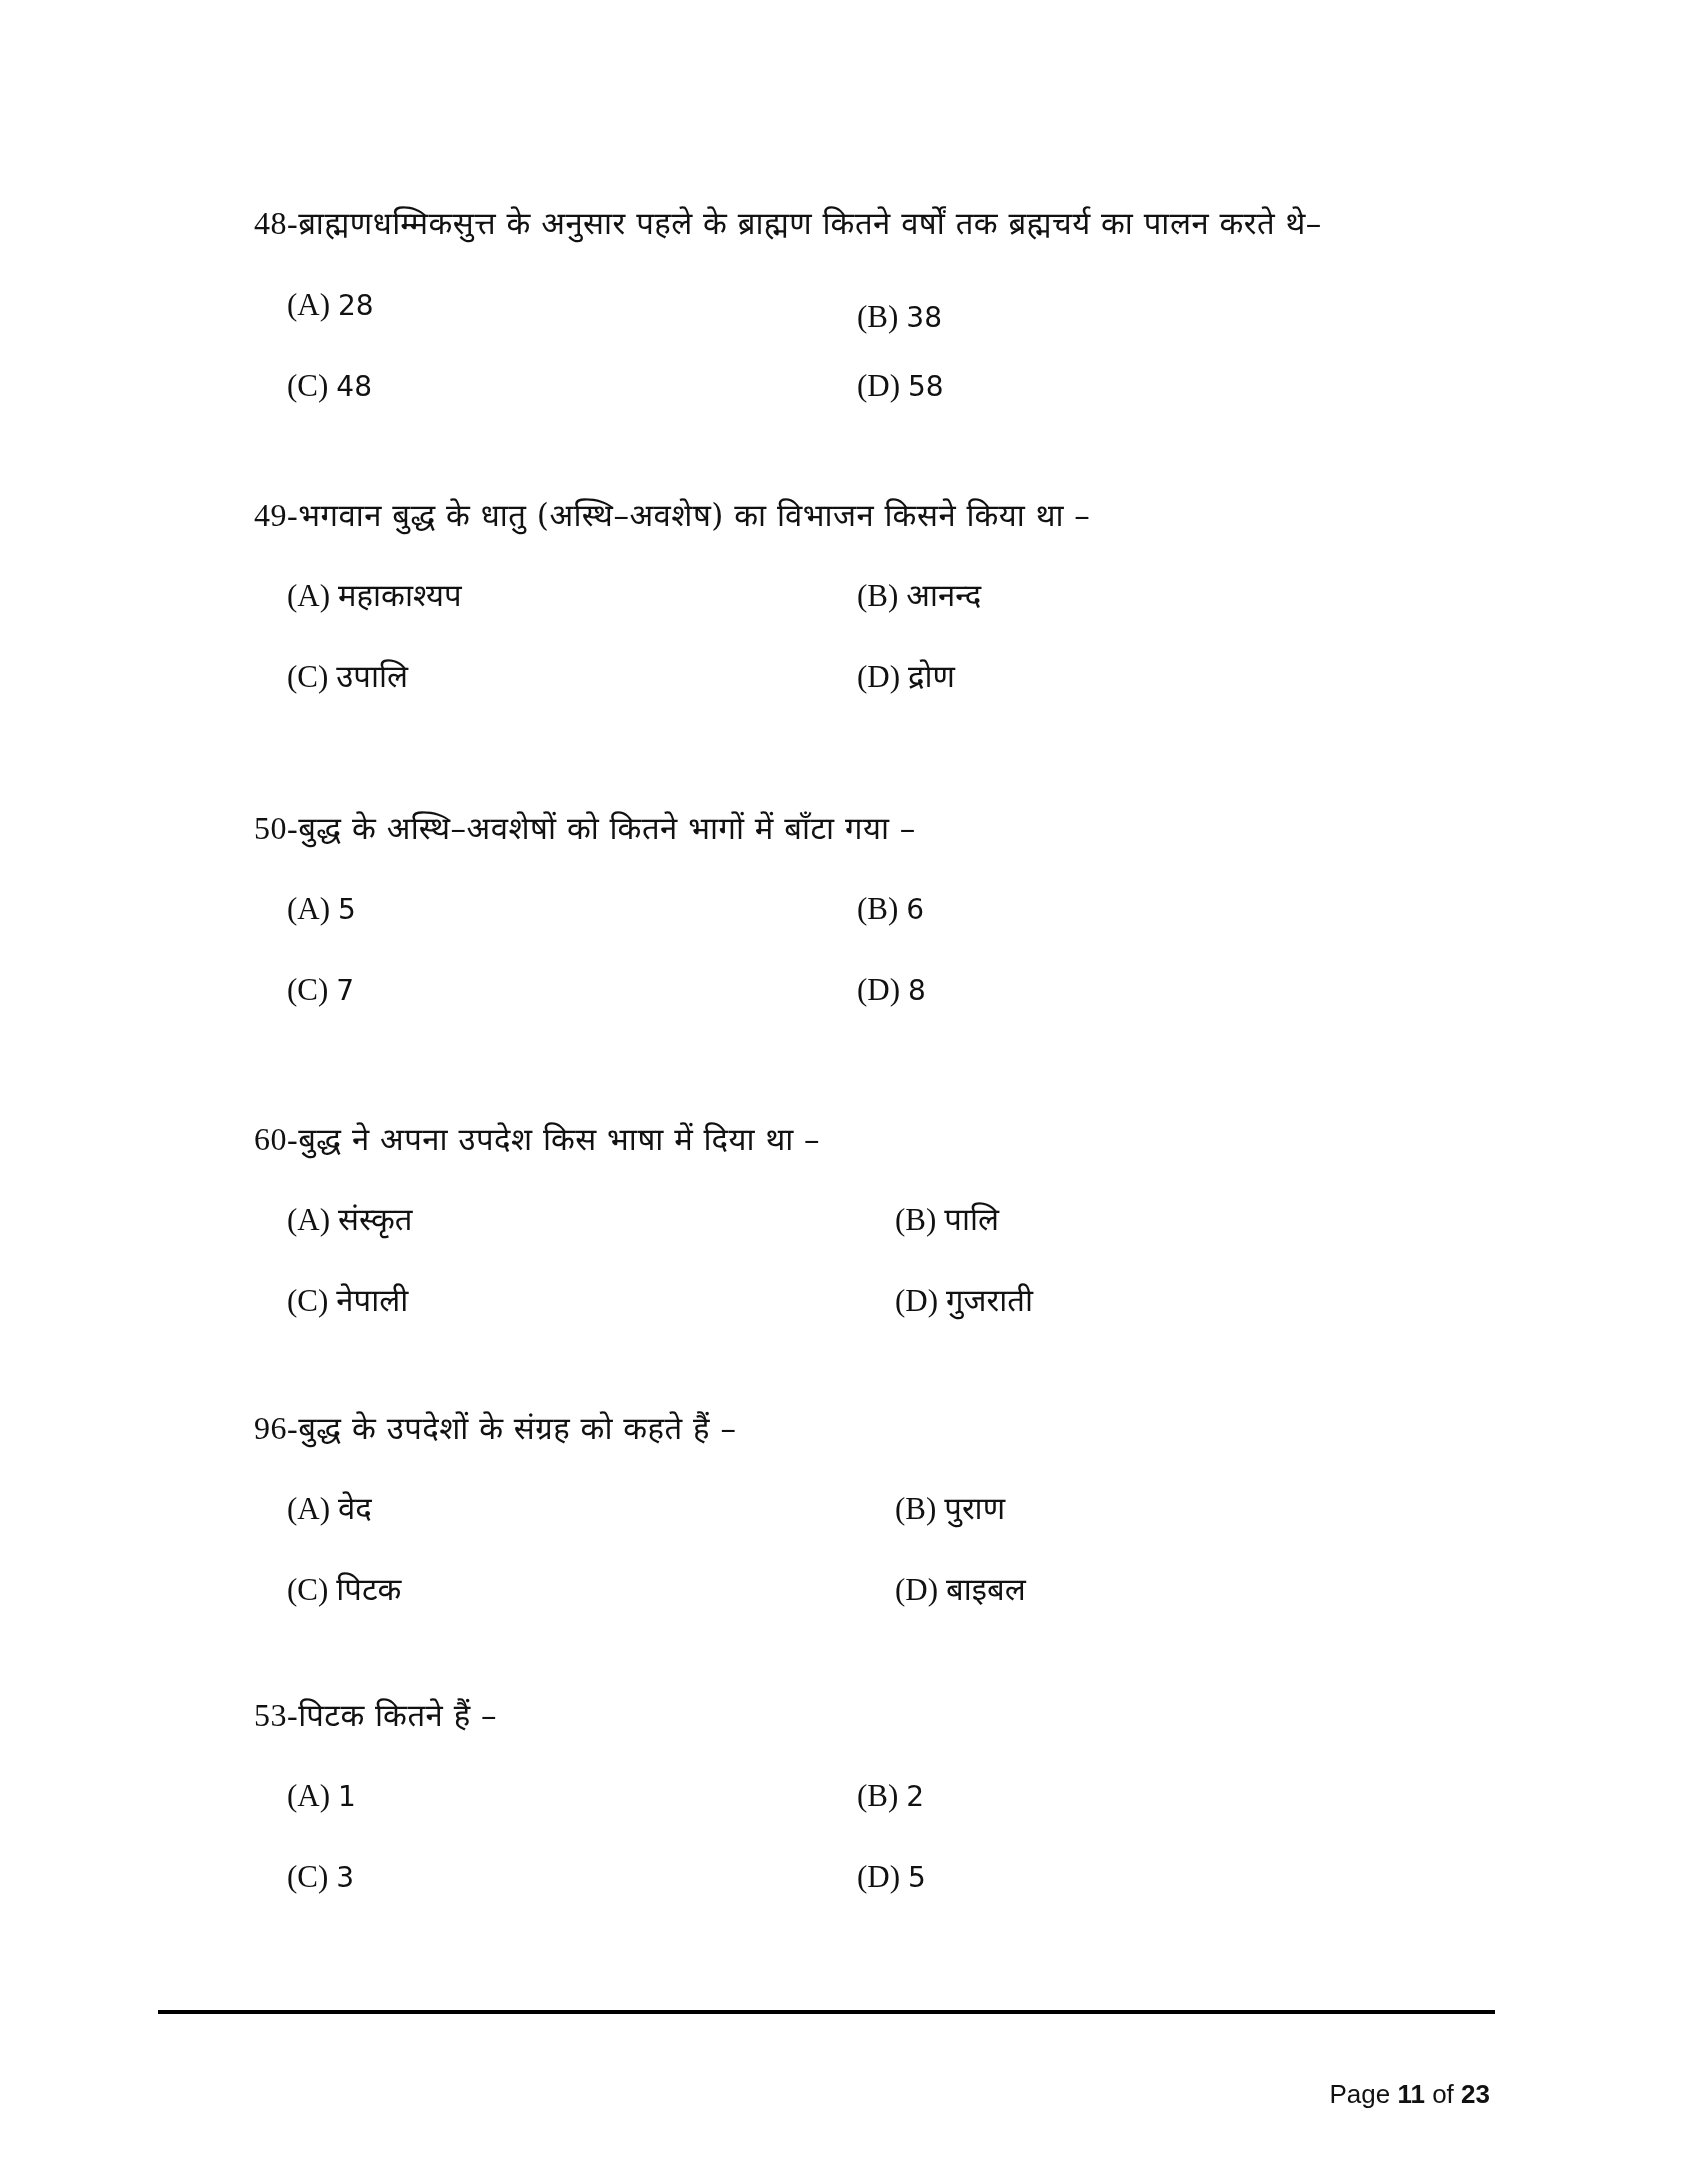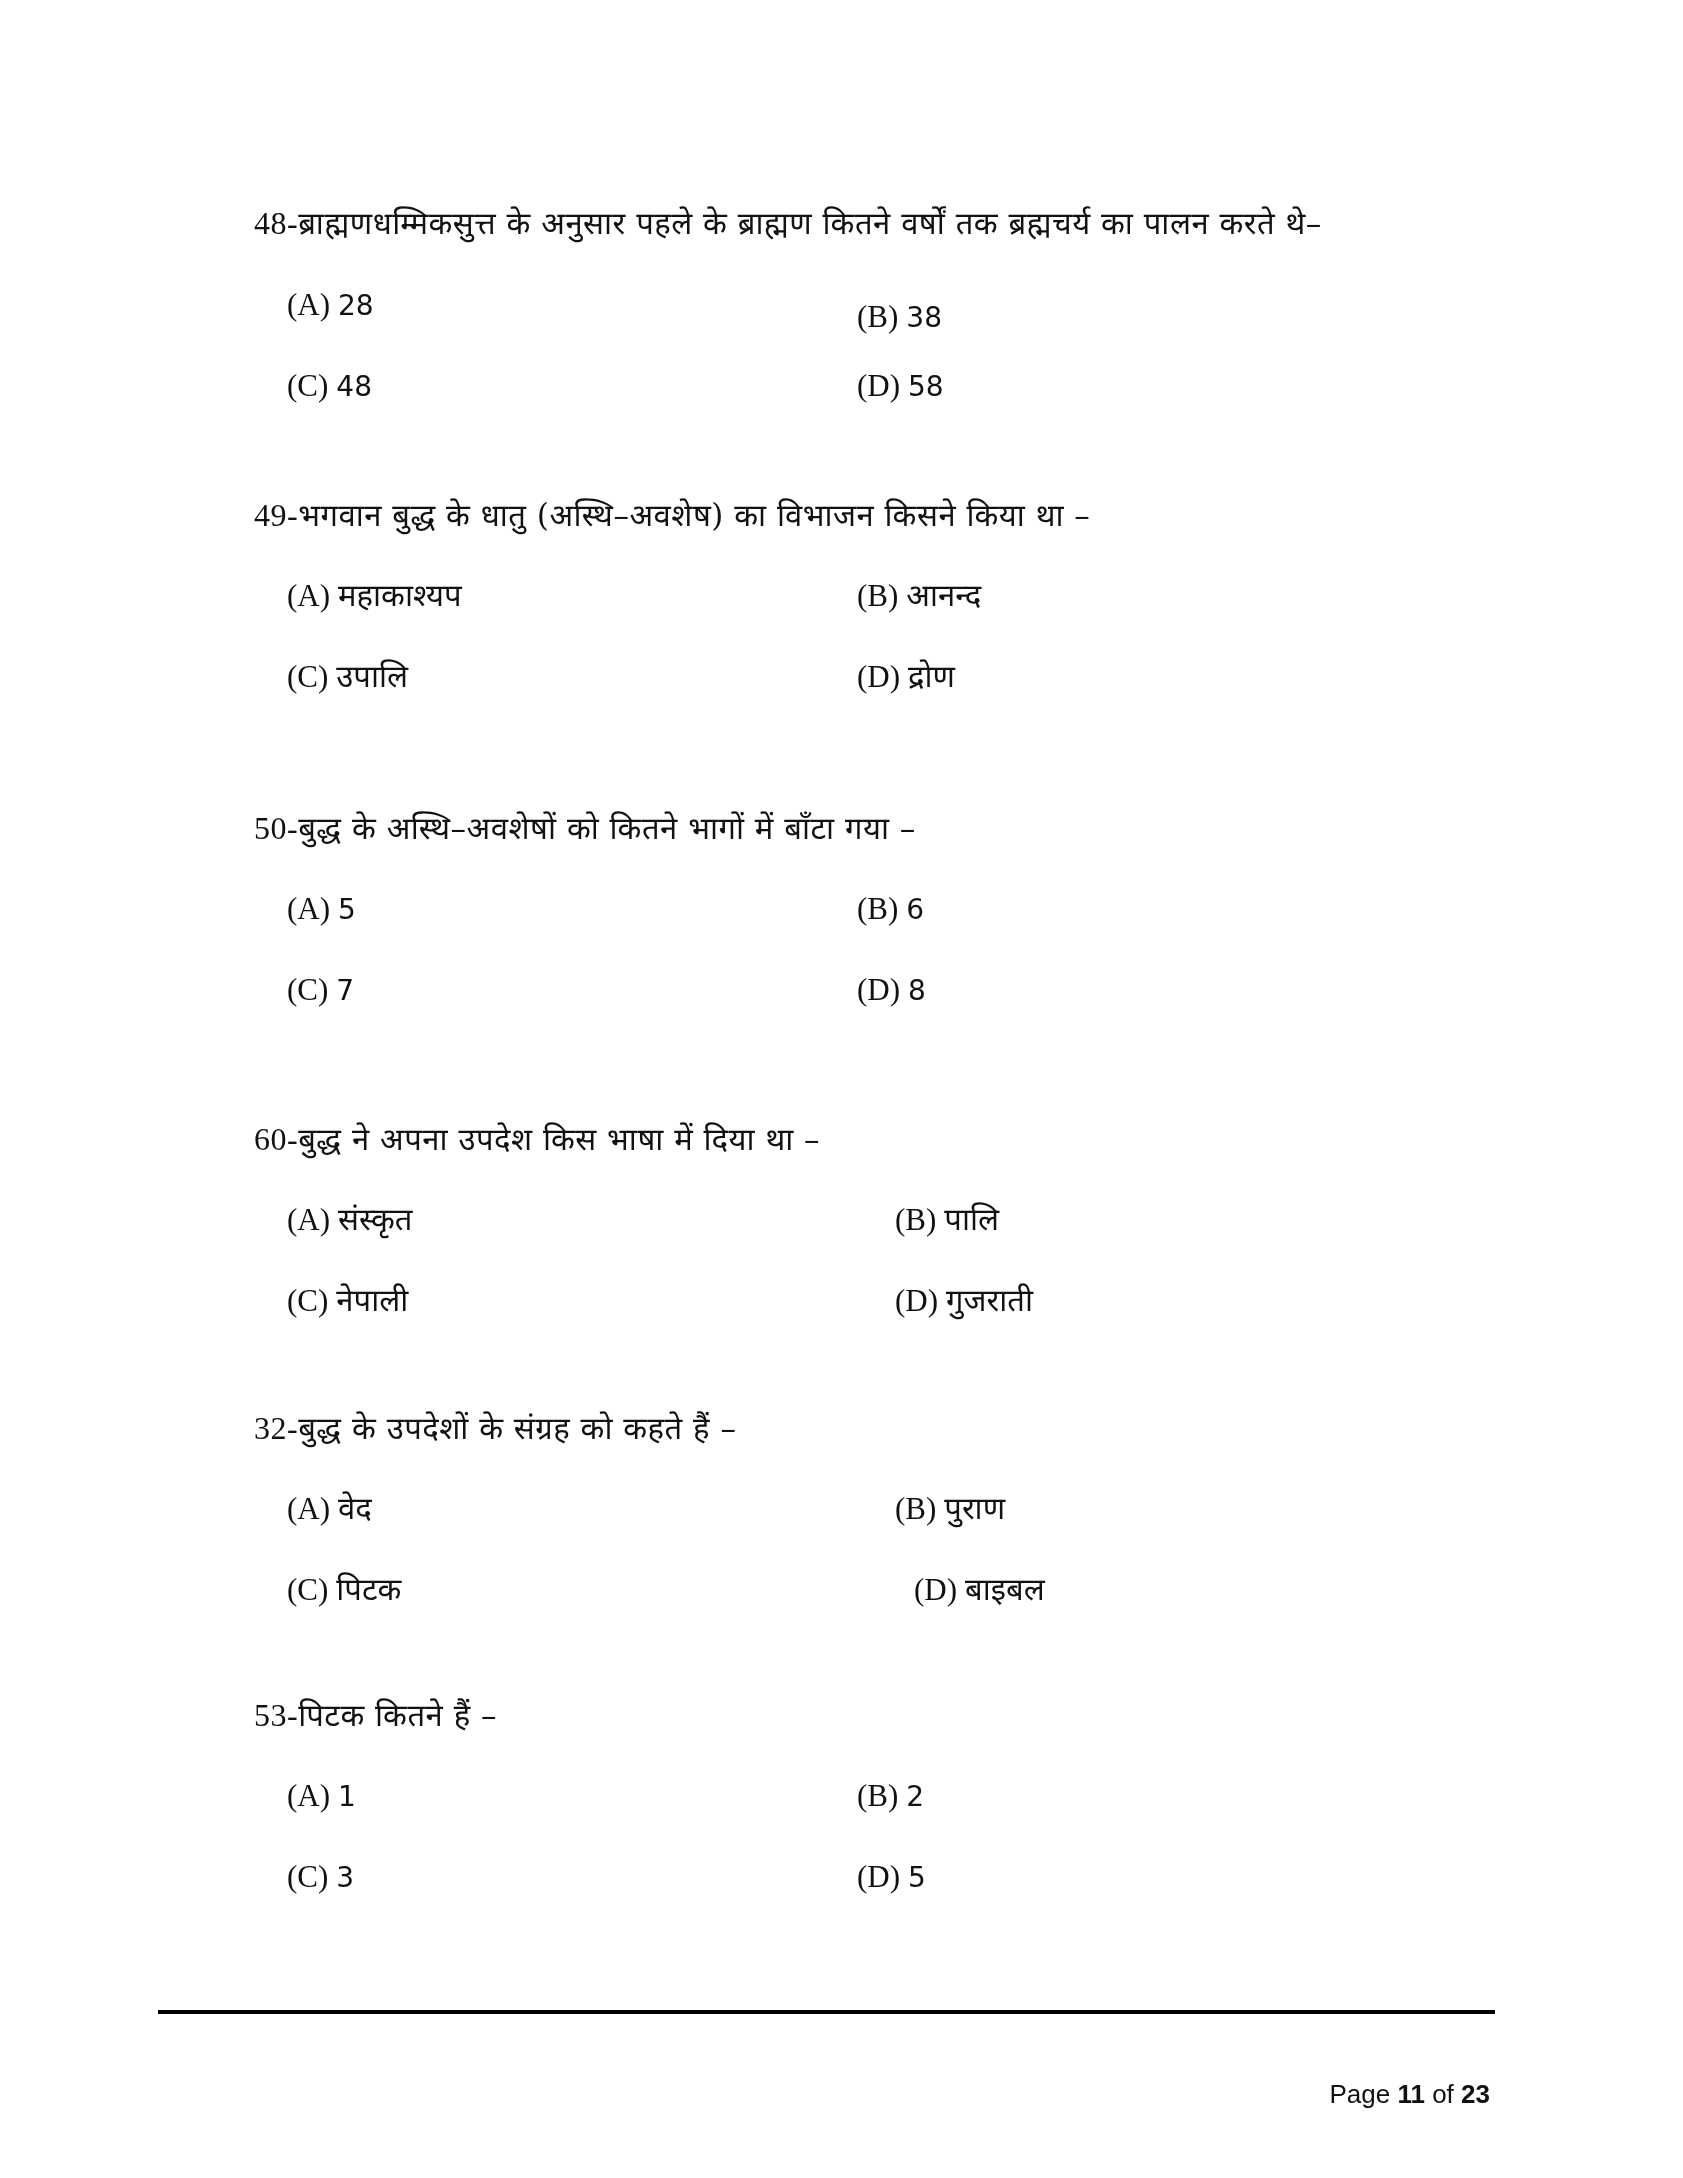--- a/index.html
+++ b/index.html
@@ -75,32 +75,32 @@
   <span class="lbl">(B)</span><span class="val hi">पालि</span>
 </div>
 <div class="opt" style="left:287px; top:1281px;">
   <span class="lbl">(C)</span><span class="val hi">नेपाली</span>
 </div>
 <div class="opt" style="left:895px; top:1281px;">
   <span class="lbl">(D)</span><span class="val hi">गुजराती</span>
 </div>
 
 <div class="q" style="top:1408px;">
-  <span class="num">32-</span><span>बुद्ध के उपदेशों के संग्रह को कहते हैं –</span>
+  <span class="num">96-</span><span>बुद्ध के उपदेशों के संग्रह को कहते हैं –</span>
 </div>
 <div class="opt" style="left:287px; top:1489px;">
   <span class="lbl">(A)</span><span class="val hi">वेद</span>
 </div>
 <div class="opt" style="left:895px; top:1489px;">
   <span class="lbl">(B)</span><span class="val hi">पुराण</span>
 </div>
 <div class="opt" style="left:287px; top:1570px;">
   <span class="lbl">(C)</span><span class="val hi">पिटक</span>
 </div>
-<div class="opt" style="left:895px; top:1570px;margin-left:19px;">
+<div class="opt" style="left:895px; top:1570px;">
   <span class="lbl">(D)</span><span class="val hi">बाइबल</span>
 </div>
 
 <div class="q" style="top:1695px;">
   <span class="num">53-</span><span>पिटक कितने हैं –</span>
 </div>
 <div class="opt" style="left:287px; top:1776px;">
   <span class="lbl">(A)</span><span class="val">1</span>
 </div>
 <div class="opt" style="left:857px; top:1776px;">

